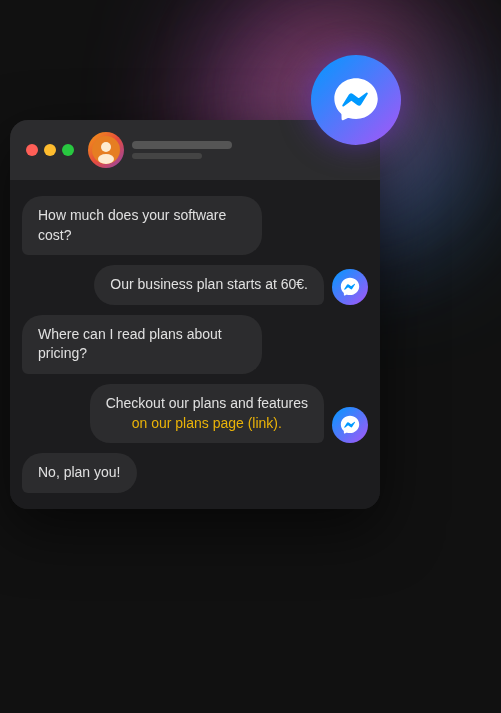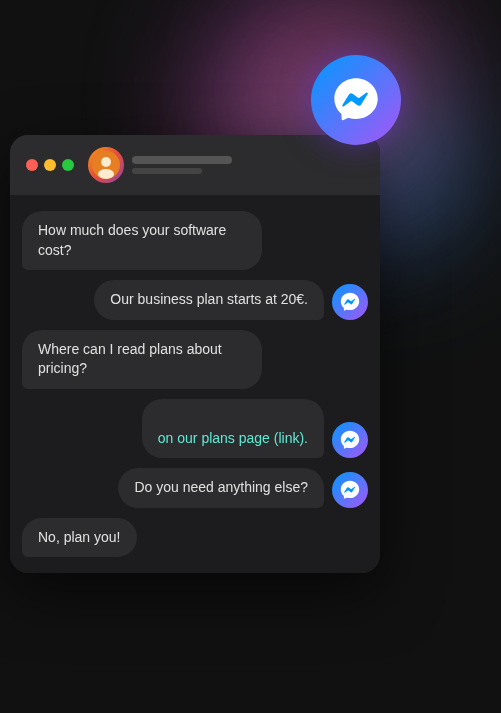--- a/index.html
+++ b/index.html
@@ -86,21 +86,20 @@
     .chat-window {
       position: absolute;
       top: 120px;
       left: 10px;
       width: 370px;
       background: #1c1c1e;
       border-radius: 18px;
       overflow: hidden;
       box-shadow: 0 20px 60px rgba(0,0,0,0.6);
       z-index: 5;
-      margin-top: 15px;
     }
 
     
     .title-bar {
       background: #2c2c2e;
       padding: 12px 16px;
       display: flex;
       align-items: center;
       gap: 8px;
     }
@@ -182,21 +181,21 @@
       color: #e0e0e0;
       border-bottom-left-radius: 6px;
     }
     .bubble.bot {
       background: #2c2c2e;
       color: #e0e0e0;
       border-bottom-right-radius: 6px;
       text-align: center;
     }
     .bubble a {
-      color: #5eead4;
+      color: #eab308;
       text-decoration: none;
     }
 
     .bot-avatar {
       width: 36px;
       height: 36px;
       border-radius: 50%;
       background: linear-gradient(135deg, #0099ff, #a855f7);
       display: flex;
       align-items: center;
@@ -250,61 +249,50 @@
     <div class="chat-body">
 
       <div class="message-row user">
         <div class="bubble user">
           <span>How much does your software cost?</span>
         </div>
       </div>
 
       <div class="message-row bot">
         <div class="bubble bot">
-          <span>Our business plan starts at 20€.</span>
+          <span>Our business plan starts at 60€.</span>
         </div>
         <div class="bot-avatar">
           <svg viewBox="0 0 36 36" fill="none">
             <path d="M18 3C9.716 3 3 9.26 3 17c0 4.08 1.74 7.76 4.56 10.42.24.22.38.54.38.86l.08 2.68a1 1 0 0 0 1.4.88l2.98-1.32a1 1 0 0 1 .66-.04c1.6.44 3.3.68 5 .68 8.284 0 15-6.26 15-14S26.284 3 18 3z" fill="white"></path>
             <path d="M8.6 21.4l4.4-6.96a2 2 0 0 1 2.88-.54l3.5 2.62a.8.8 0 0 0 .96 0l4.72-3.58c.63-.48 1.46.28 1.04.96l-4.4 6.96a2 2 0 0 1-2.88.54l-3.5-2.62a.8.8 0 0 0-.96 0l-4.72 3.58c-.63.48-1.46-.28-1.04-.96z" fill="#0099ff"></path>
           </svg>
         </div>
       </div>
 
       <div class="message-row user">
         <div class="bubble user">
           <span>Where can I read plans about pricing?</span>
         </div>
       </div>
 
       <div class="message-row bot">
         <div class="bubble bot">
-          <br>
+          <span>Checkout our plans and features</span><br>
           <a href="#">on our plans page (link).</a>
         </div>
         <div class="bot-avatar">
           <svg viewBox="0 0 36 36" fill="none">
             <path d="M18 3C9.716 3 3 9.26 3 17c0 4.08 1.74 7.76 4.56 10.42.24.22.38.54.38.86l.08 2.68a1 1 0 0 0 1.4.88l2.98-1.32a1 1 0 0 1 .66-.04c1.6.44 3.3.68 5 .68 8.284 0 15-6.26 15-14S26.284 3 18 3z" fill="white"></path>
             <path d="M8.6 21.4l4.4-6.96a2 2 0 0 1 2.88-.54l3.5 2.62a.8.8 0 0 0 .96 0l4.72-3.58c.63-.48 1.46.28 1.04.96l-4.4 6.96a2 2 0 0 1-2.88.54l-3.5-2.62a.8.8 0 0 0-.96 0l-4.72 3.58c-.63.48-1.46-.28-1.04-.96z" fill="#0099ff"></path>
           </svg>
         </div>
       </div>
 
 
-      <div class="message-row bot">
-        <div class="bubble bot">
-          <span>Do you need anything else?</span>
-        </div>
-        <div class="bot-avatar">
-          <svg viewBox="0 0 36 36" fill="none">
-            <path d="M18 3C9.716 3 3 9.26 3 17c0 4.08 1.74 7.76 4.56 10.42.24.22.38.54.38.86l.08 2.68a1 1 0 0 0 1.4.88l2.98-1.32a1 1 0 0 1 .66-.04c1.6.44 3.3.68 5 .68 8.284 0 15-6.26 15-14S26.284 3 18 3z" fill="white"></path>
-            <path d="M8.6 21.4l4.4-6.96a2 2 0 0 1 2.88-.54l3.5 2.62a.8.8 0 0 0 .96 0l4.72-3.58c.63-.48 1.46.28 1.04.96l-4.4 6.96a2 2 0 0 1-2.88.54l-3.5-2.62a.8.8 0 0 0-.96 0l-4.72 3.58c-.63.48-1.46-.28-1.04-.96z" fill="#0099ff"></path>
-          </svg>
-        </div>
-      </div>
 
       <div class="message-row user">
         <div class="bubble user">
           <span>No, plan you!</span>
         </div>
       </div>
 
     </div>
   </div>
 </div>

